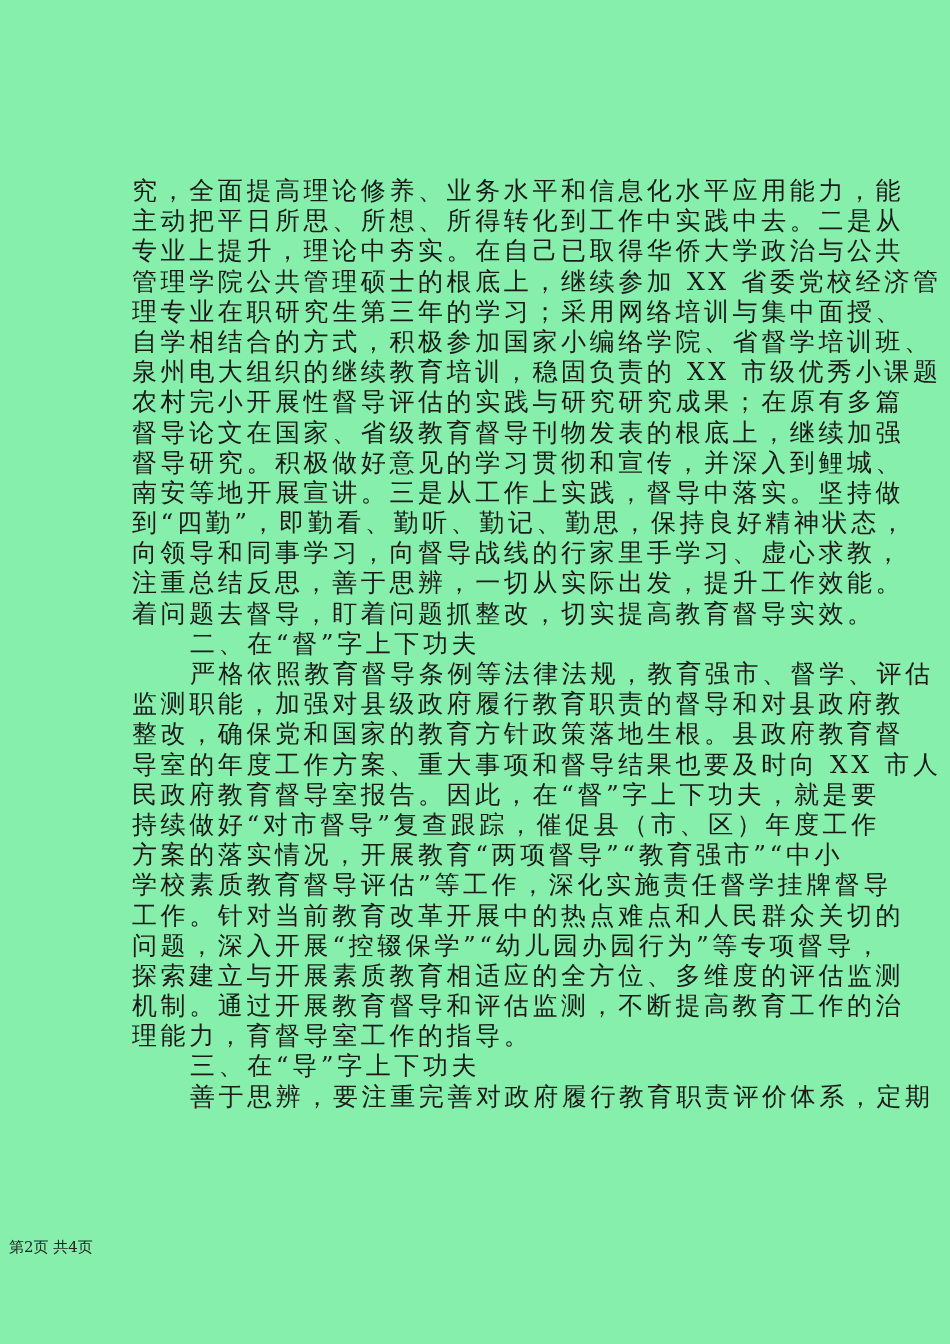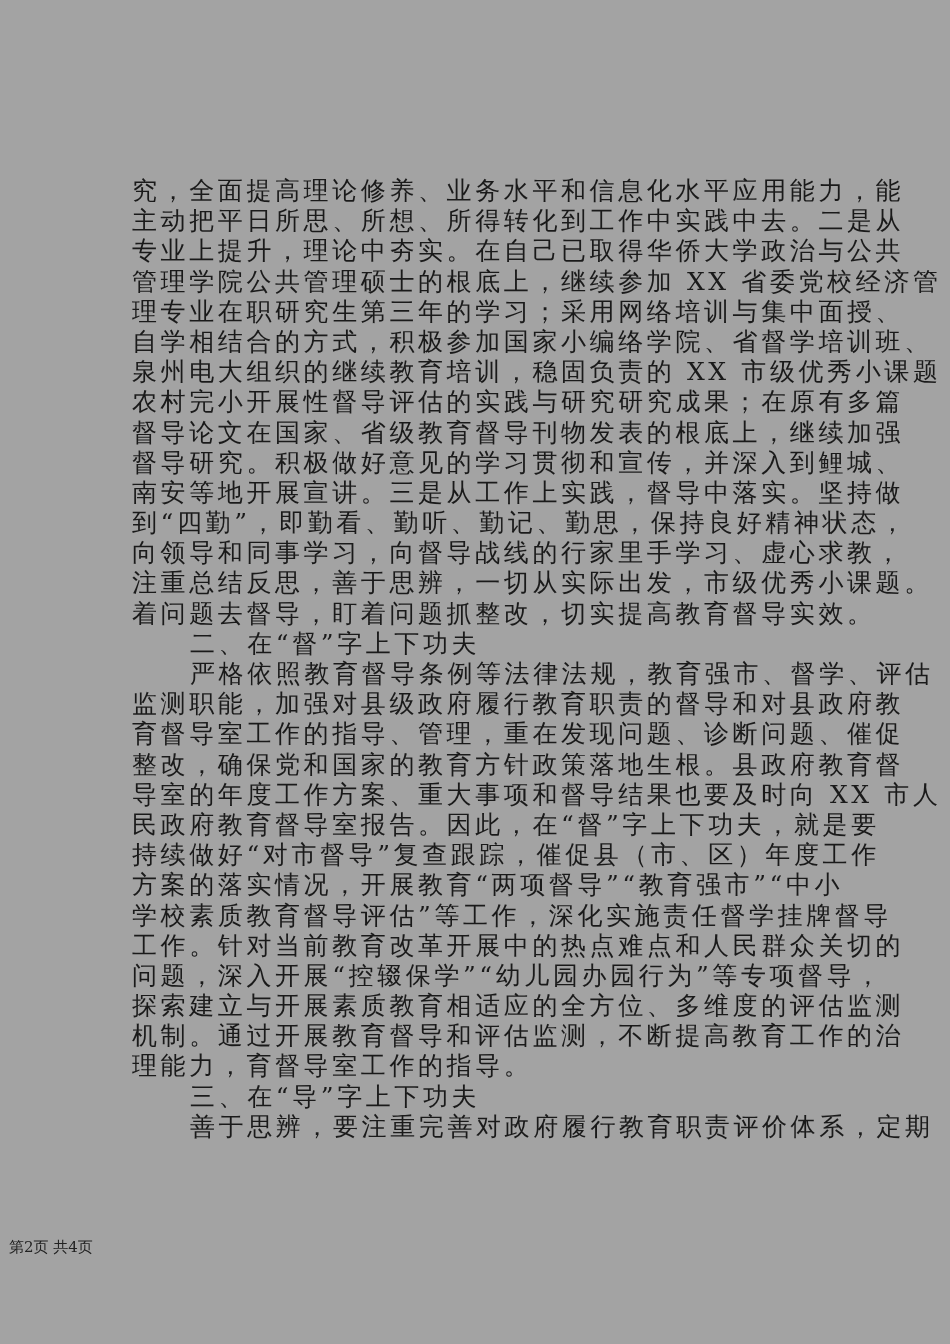--- a/index.html
+++ b/index.html
@@ -1,19 +1,19 @@
 <!DOCTYPE html>
 <html><head>
 <meta charset="utf-8">
 <style>
   html, body { margin: 0; padding: 0; background: #ffffff; }
   body { width: 950px; height: 1344px; position: relative; overflow: hidden; }
   .page {
     position: absolute; left: 0; top: 0; width: 950px; height: 1344px;
-    background: #a3a3a3;
+    background: #86efac;
   }
   .content {
     position: absolute; left: 132px; top: 176px; width: 700px;
     font-family: "DejaVu Serif", "Liberation Serif", serif;
     font-size: 25px; line-height: 30.2px; color: #1a1a1a;
     letter-spacing: 3.6px;
   }
   .line { white-space: nowrap; height: 30.2px; overflow: visible; }
   .indent { padding-left: 58px; }
   .footer {
@@ -34,26 +34,25 @@
       <div class="line">管理学院公共管理硕士的根底上，继续参加 XX 省委党校经济管</div>
       <div class="line">理专业在职研究生第三年的学习；采用网络培训与集中面授、</div>
       <div class="line">自学相结合的方式，积极参加国家小编络学院、省督学培训班、</div>
       <div class="line">泉州电大组织的继续教育培训，稳固负责的 XX 市级优秀小课题</div>
       <div class="line">农村完小开展性督导评估的实践与研究研究成果；在原有多篇</div>
       <div class="line">督导论文在国家、省级教育督导刊物发表的根底上，继续加强</div>
       <div class="line">督导研究。积极做好意见的学习贯彻和宣传，并深入到鲤城、</div>
       <div class="line">南安等地开展宣讲。三是从工作上实践，督导中落实。坚持做</div>
       <div class="line">到“四勤”，即勤看、勤听、勤记、勤思，保持良好精神状态，</div>
       <div class="line">向领导和同事学习，向督导战线的行家里手学习、虚心求教，</div>
-      <div class="line">注重总结反思，善于思辨，一切从实际出发，市级优秀小课题。</div>
+      <div class="line">注重总结反思，善于思辨，一切从实际出发，提升工作效能。</div>
       <div class="line">着问题去督导，盯着问题抓整改，切实提高教育督导实效。</div>
       <div class="line indent">二、在“督”字上下功夫</div>
       <div class="line indent">严格依照教育督导条例等法律法规，教育强市、督学、评估</div>
       <div class="line">监测职能，加强对县级政府履行教育职责的督导和对县政府教</div>
-      <div class="line">育督导室工作的指导、管理，重在发现问题、诊断问题、催促</div>
       <div class="line">整改，确保党和国家的教育方针政策落地生根。县政府教育督</div>
       <div class="line">导室的年度工作方案、重大事项和督导结果也要及时向 XX 市人</div>
       <div class="line">民政府教育督导室报告。因此，在“督”字上下功夫，就是要</div>
       <div class="line">持续做好“对市督导”复查跟踪，催促县（市、区）年度工作</div>
       <div class="line">方案的落实情况，开展教育“两项督导”“教育强市”“中小</div>
       <div class="line">学校素质教育督导评估”等工作，深化实施责任督学挂牌督导</div>
       <div class="line">工作。针对当前教育改革开展中的热点难点和人民群众关切的</div>
       <div class="line">问题，深入开展“控辍保学”“幼儿园办园行为”等专项督导，</div>
       <div class="line">探索建立与开展素质教育相适应的全方位、多维度的评估监测</div>
       <div class="line">机制。通过开展教育督导和评估监测，不断提高教育工作的治</div>

